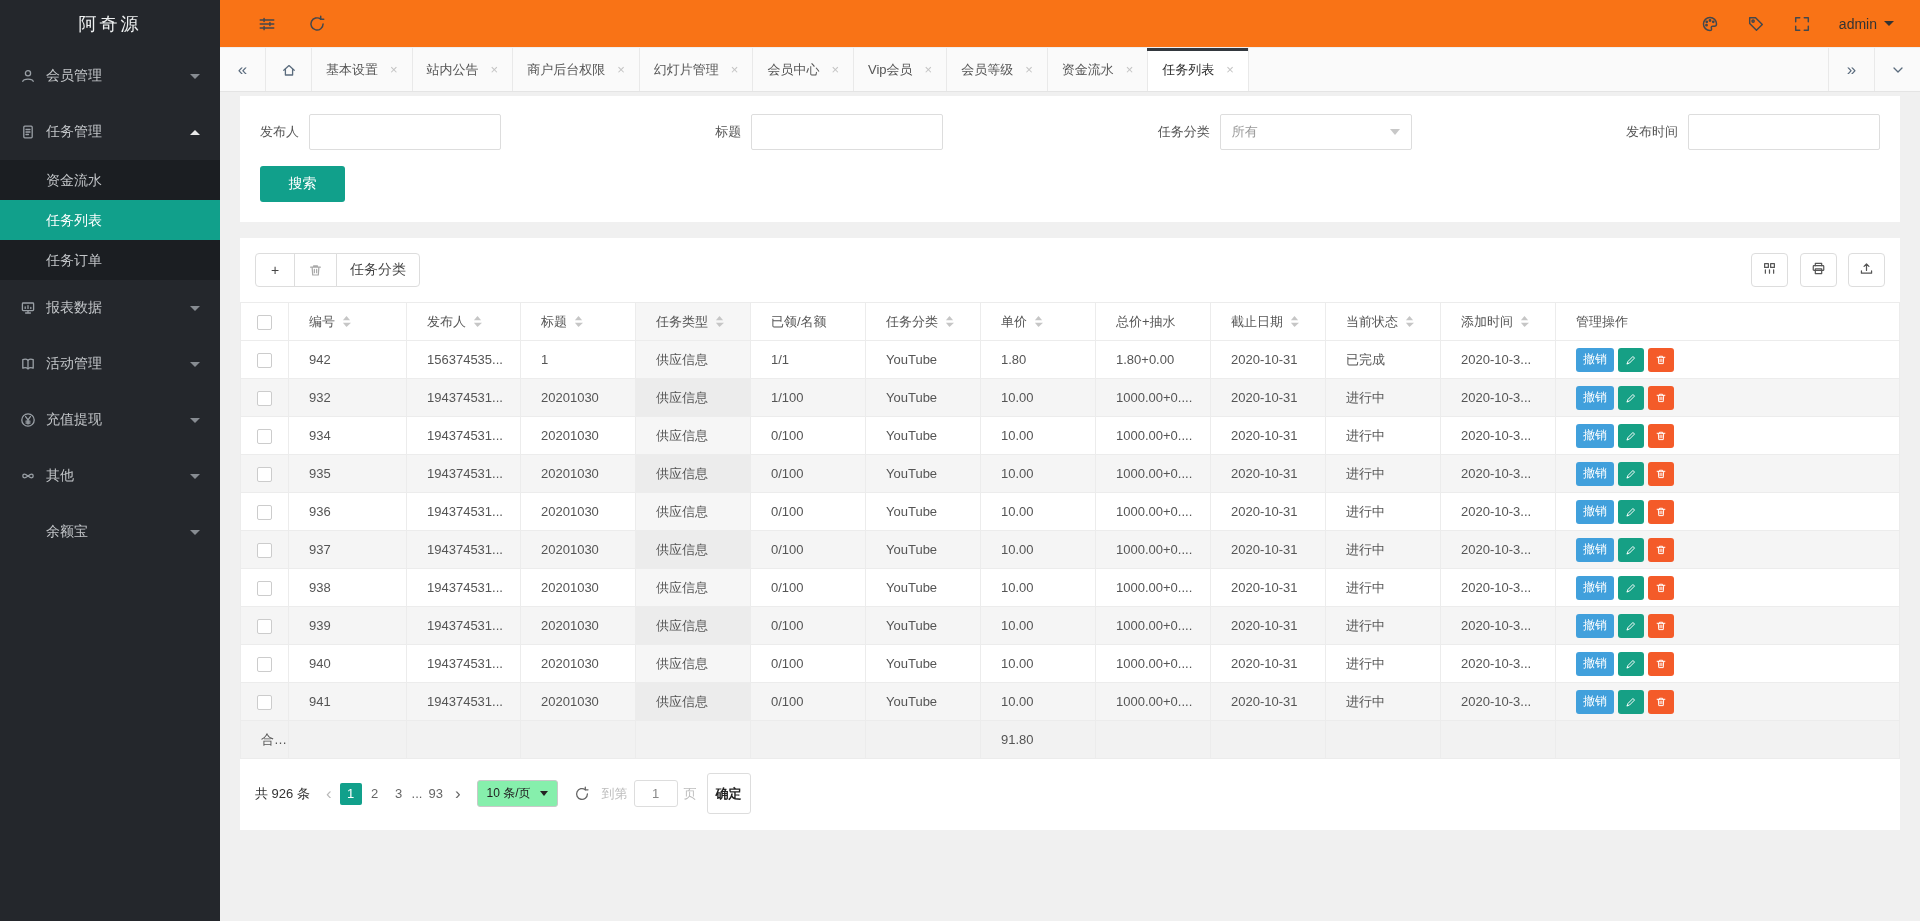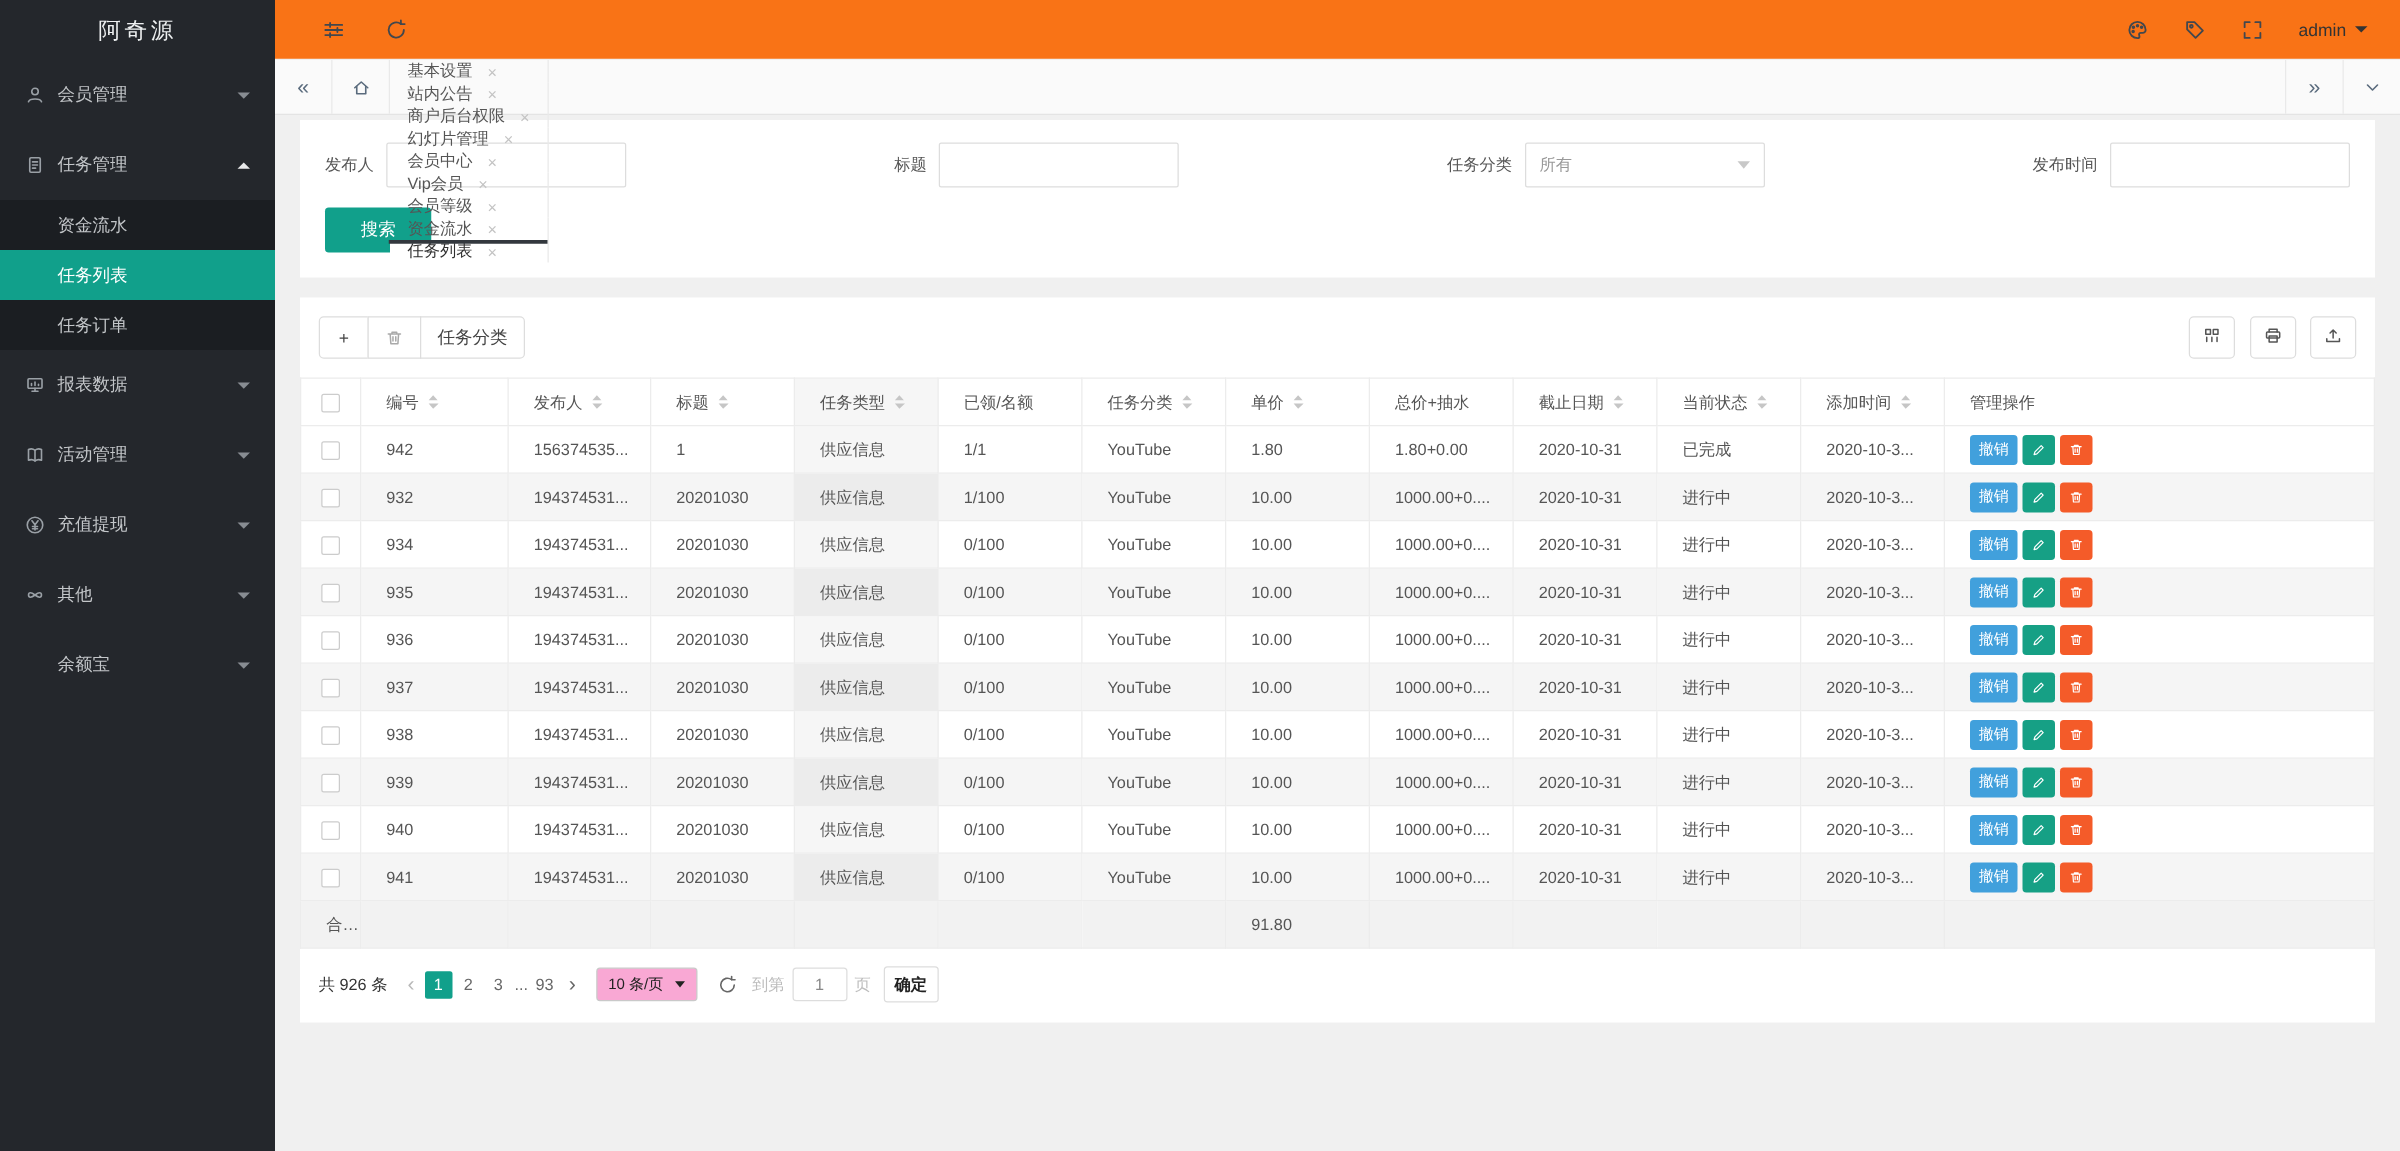--- a/index.html
+++ b/index.html
@@ -29,21 +29,21 @@
   .topbar-left { display:flex; gap:32px; }
   .topbar-right { display:flex; gap:28px; align-items:center; }
   .tb-icon { display:inline-flex; color:#42474d; cursor:pointer; }
   .tb-icon svg { width:18px; height:18px; }
   .user-menu { display:flex; align-items:center; gap:7px; font-size:14px; color:#333; cursor:pointer; }
   .caret-dn { width:0; height:0; border-left:5px solid transparent; border-right:5px solid transparent; border-top:5px solid #333; }
 
   .tabbar { height:44px; background:#fafafa; border-bottom:1px solid #e4e4e4; display:flex; align-items:stretch; }
   .tab-nav-btn { width:46px; display:flex; align-items:center; justify-content:center; border-right:1px solid #e9e9e9; color:#5a6b7d; font-size:17px; cursor:pointer; }
   .tab-nav-btn svg { width:16px; height:16px; }
-  .tabs { display:flex;flex-direction:column; }
+  .tabs { display:flex; }
   .tab { position:relative; display:flex; align-items:center; gap:12px; padding:0 14px; border-right:1px solid #e9e9e9; font-size:13px; color:#555; cursor:pointer; white-space:nowrap; }
   .tab .x { color:#c3c3c3; font-size:13px; }
   .tab.active { background:#fff; color:#2f2f2f; }
   .tab.active::before { content:""; position:absolute; top:0; left:-1px; right:0; height:3px; background:#33383e; }
   .tabbar-right { margin-left:auto; display:flex; }
   .tabbar-right .tab-nav-btn { border-right:none; border-left:1px solid #e9e9e9; }
 
   .content { flex:1; padding:4px 20px 0; overflow:hidden; }
   .card { background:#fff; }
 
@@ -85,27 +85,27 @@
   .act-green { background:var(--green); }
   .act-orange { background:var(--orange); }
 
   
   .pagination { display:flex; align-items:center; gap:2px; padding:14px 15px 10px; font-size:13px; color:#666; }
   .pg-total { color:#333; margin-right:8px; }
   .pg-arrow { color:#b9b9b9; font-size:17px; padding:0 6px; cursor:pointer; line-height:1; }
   .pg-arrow.nx { color:#666; }
   .pg-num { min-width:22px; height:22px; padding:0 4px; display:inline-flex; align-items:center; justify-content:center; border-radius:2px; cursor:pointer; }
   .pg-num.active { background:var(--accent); color:#fff; }
-  .page-size { height:27px; border:1px solid #c9c9c9; border-radius:3px; background:#f9a8d4; display:flex; align-items:center; gap:9px; padding:0 9px; font-size:12px; color:#222; cursor:pointer; margin-left:8px; }
+  .page-size { height:27px; border:1px solid #c9c9c9; border-radius:3px; background:#86efac; display:flex; align-items:center; gap:9px; padding:0 9px; font-size:12px; color:#222; cursor:pointer; margin-left:8px; }
   .page-size .bk-caret { width:0; height:0; border-left:4px solid transparent; border-right:4px solid transparent; border-top:5px solid #222; }
   .pg-refresh { display:inline-flex; color:#666; margin:0 10px 0 14px; cursor:pointer; }
   .pg-refresh svg { width:16px; height:16px; }
   .pg-dim { color:#bdbdbd; }
   .goto-input { width:44px; height:27px; border:1px solid #ddd; border-radius:3px; text-align:center; font-size:13px; color:#888; outline:none; margin:0 4px; }
-  .confirm-btn { height:29px; padding:0 8px; margin-left:8px; border:1px solid #ddd; border-radius:3px; background:#fff; font-size:13px; color:#222; font-weight:700; cursor:pointer; font-family:inherit; }
+  .confirm-btn { height:41px; padding:0 8px; margin-left:8px; border:1px solid #ddd; border-radius:3px; background:#fff; font-size:13px; color:#222; font-weight:700; cursor:pointer; font-family:inherit; }
 </style>
 </head>
 <body>
 
 <div class="root">
 
   <aside class="sidebar">
     <div class="sidebar-title">阿奇源</div>
     <nav id="sidebar-menu">
         <div class="menu-group">

